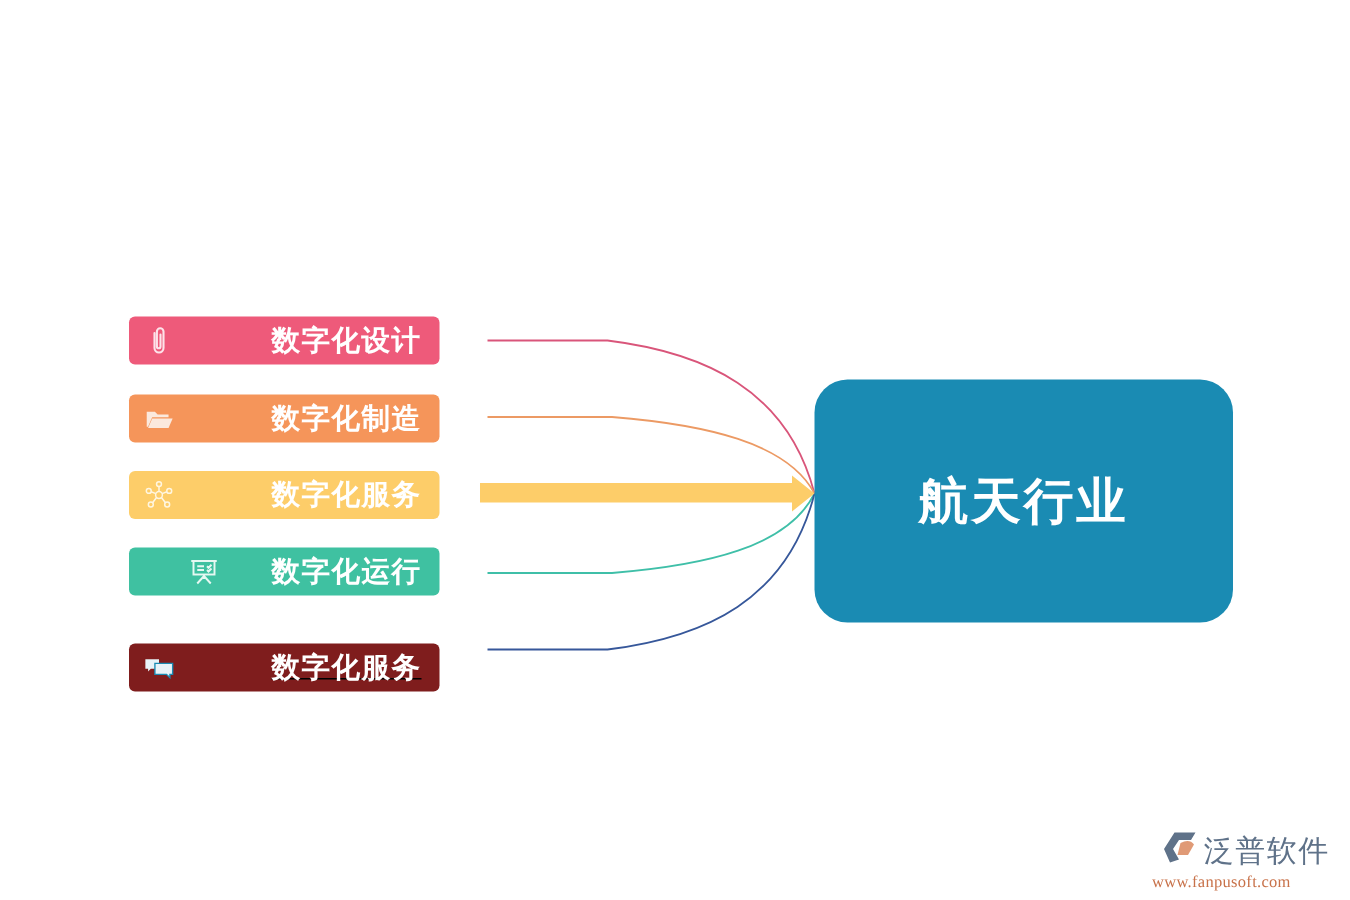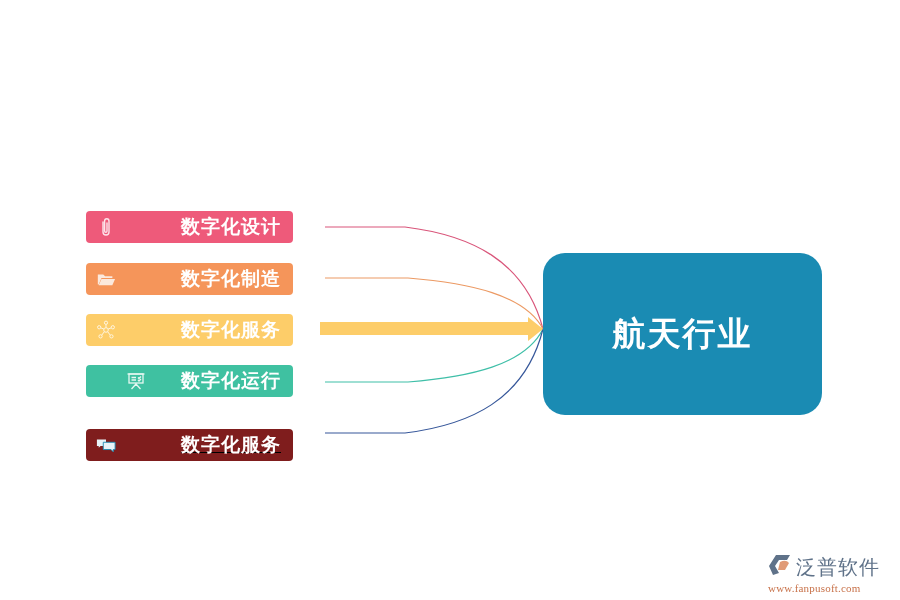--- a/index.html
+++ b/index.html
@@ -23,21 +23,21 @@
     position:absolute; left:543px; top:253px; width:279px; height:162px;
     border-radius:22px; background:#1a8bb3;
     display:flex; flex-direction:row; align-items:center; justify-content:center;
   }
   .center .line {
     color:#ffffff; font-size:33px; font-weight:bold; letter-spacing:2px; line-height:44px;
   }
   .logo {
     position:absolute; left:768px; top:554px; width:125px; height:38px;
   }
-  .logo .brand-row { display:flex; align-items:center; }
+  .logo .brand-row { display:flex; align-items:center;justify-content:center; }
   .logo .brand-name {
     font-size:20px; color:#5f7289; letter-spacing:1px; margin-left:4px; line-height:22px;
   }
   .logo .url {
     font-family: Liberation Serif, serif;
     font-size:11px; color:#c8724a; margin-top:2px; letter-spacing:0.2px;
   }
 </style>
 </head>
 <body>

